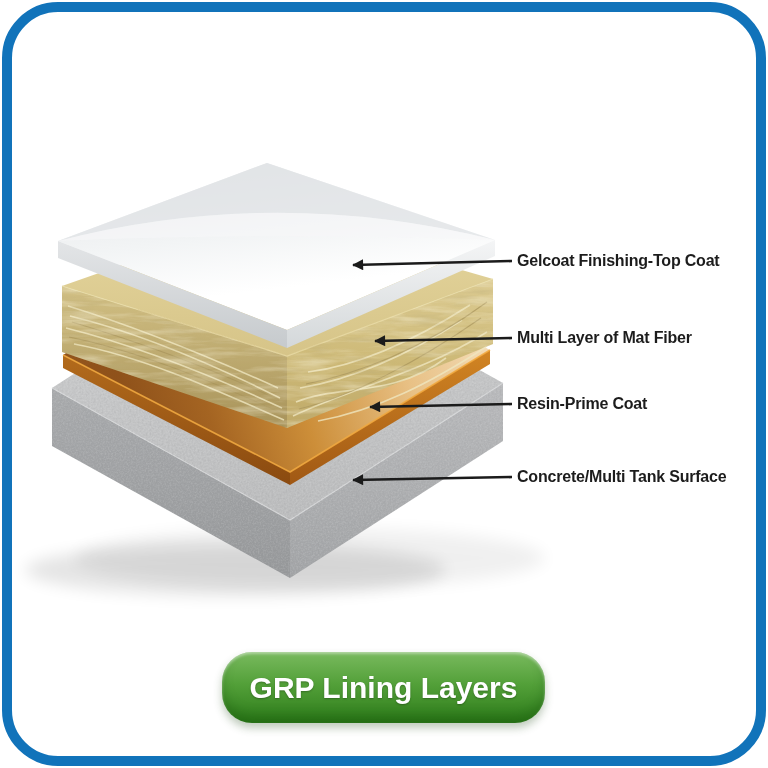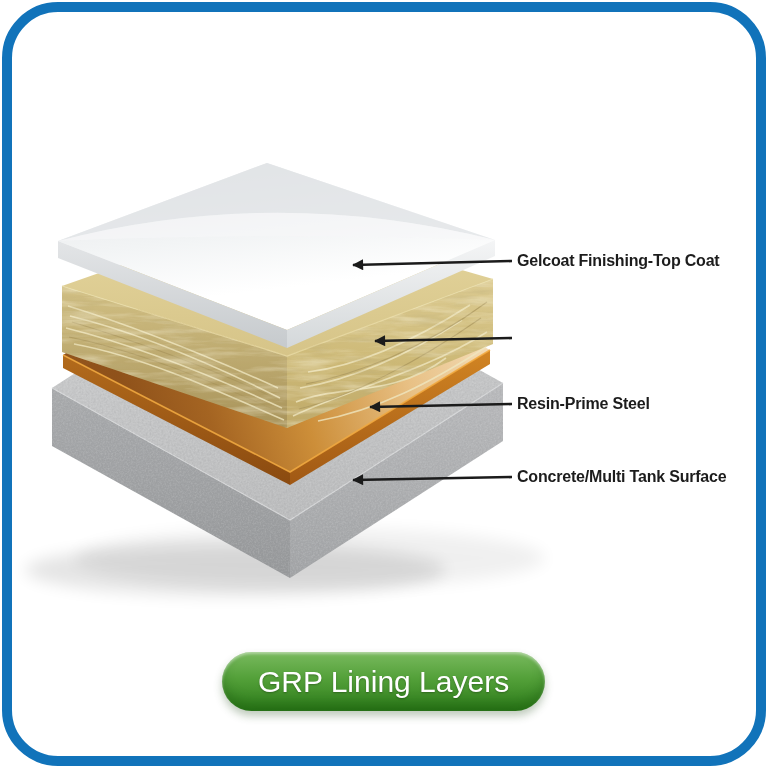--- a/index.html
+++ b/index.html
@@ -4,26 +4,26 @@
 <style>
   html,body{margin:0;padding:0;background:#ffffff;}
   .canvas{position:relative;width:768px;height:768px;background:#ffffff;overflow:hidden;
           font-family:"Liberation Sans",sans-serif;}
   .frame{position:absolute;inset:2px;border:10px solid #1173ba;border-radius:56px;
          pointer-events:none;z-index:5;}
   .scene{position:absolute;left:0;top:0;z-index:1;}
   .label{position:absolute;left:517px;transform:translateY(-50%);
          font-weight:700;font-size:16px;line-height:1.2;color:#1c1c1c;
          letter-spacing:-0.2px;white-space:nowrap;z-index:3;text-align:center;}
-  .grp-btn{position:absolute;left:222px;top:652px;width:323px;height:59px;border:none;
+  .grp-btn{position:absolute;left:222px;top:652px;width:323px;height:71px;border:none;
            border-radius:30px;z-index:4;cursor:pointer;
            background:linear-gradient(180deg,#79ba5e 0%,#53a039 45%,#2d7c1a 100%);
            box-shadow:0 5px 9px rgba(40,80,30,.30), inset 0 2px 3px rgba(255,255,255,.45),
                       inset 0 -8px 12px rgba(10,70,0,.28);
-           color:#ffffff;font-family:"Liberation Sans",sans-serif;font-weight:400;font-size:30px;
+           color:#ffffff;font-family:"Liberation Sans",sans-serif;font-weight:700;font-size:30px;
            text-shadow:0 1px 2px rgba(0,0,0,.28);text-align:center;padding:0;}
   .arrow{stroke:#1b1b1b;stroke-width:2.6;fill:none;}
   .f-light{stroke:#efe6bf;stroke-width:1.6;opacity:.8;fill:none;}
   .f-dark{stroke:#a7935a;stroke-width:1.1;opacity:.7;fill:none;}
 </style>
 </head>
 <body>
 
 <div class="canvas">
 
@@ -187,18 +187,19 @@
 
     <g>
       <path class="arrow" d="M512 261 L353 265" marker-end="url(#ah)"></path>
       <path class="arrow" d="M512 338 L375 341" marker-end="url(#ah)"></path>
       <path class="arrow" d="M512 404 L370 407" marker-end="url(#ah)"></path>
       <path class="arrow" d="M512 477 L353 480" marker-end="url(#ah)"></path>
     </g>
   </svg>
 
   <div class="label" style="top:261px">Gelcoat Finishing-Top Coat</div>
-  <div class="label" style="top:404px">Resin-Prime Steel</div>
+  <div class="label" style="top:338px">Multi Layer of Mat Fiber</div>
+  <div class="label" style="top:404px">Resin-Prime Coat</div>
   <div class="label" style="top:477px">Concrete/Multi Tank Surface</div>
 
   <button class="grp-btn">GRP Lining Layers</button>
 
 </div>
 
 </body></html>

